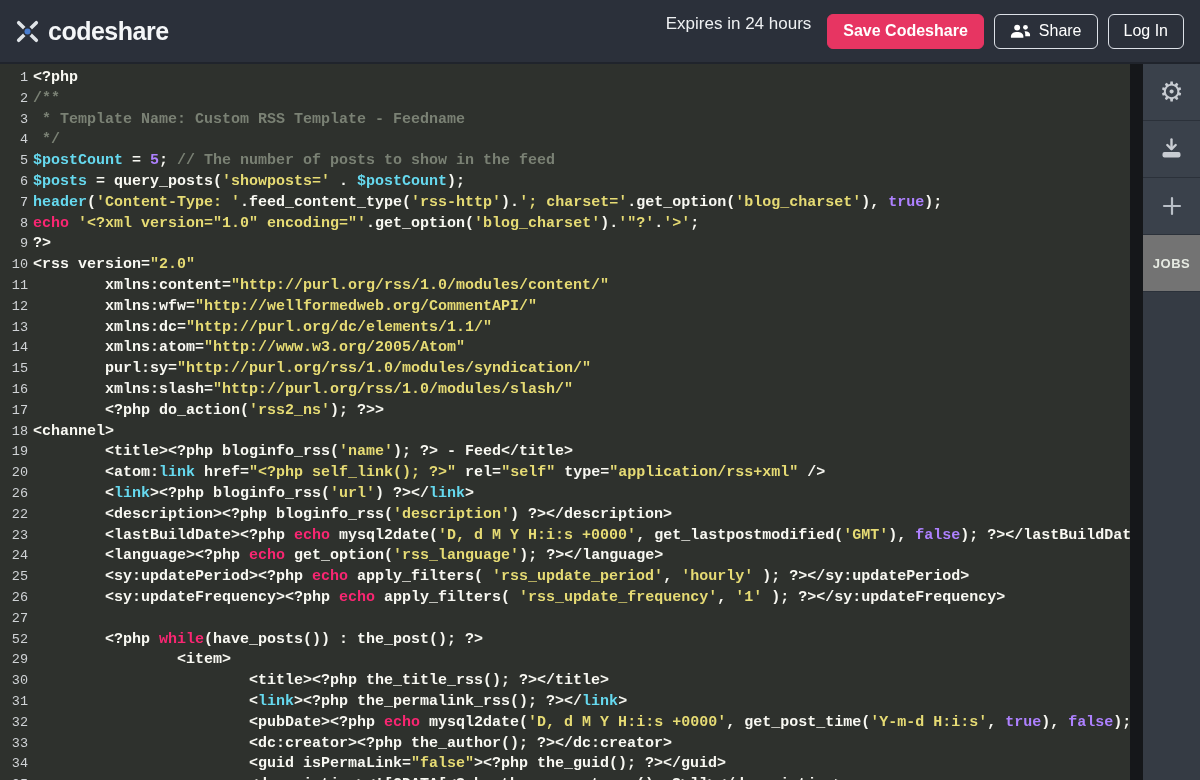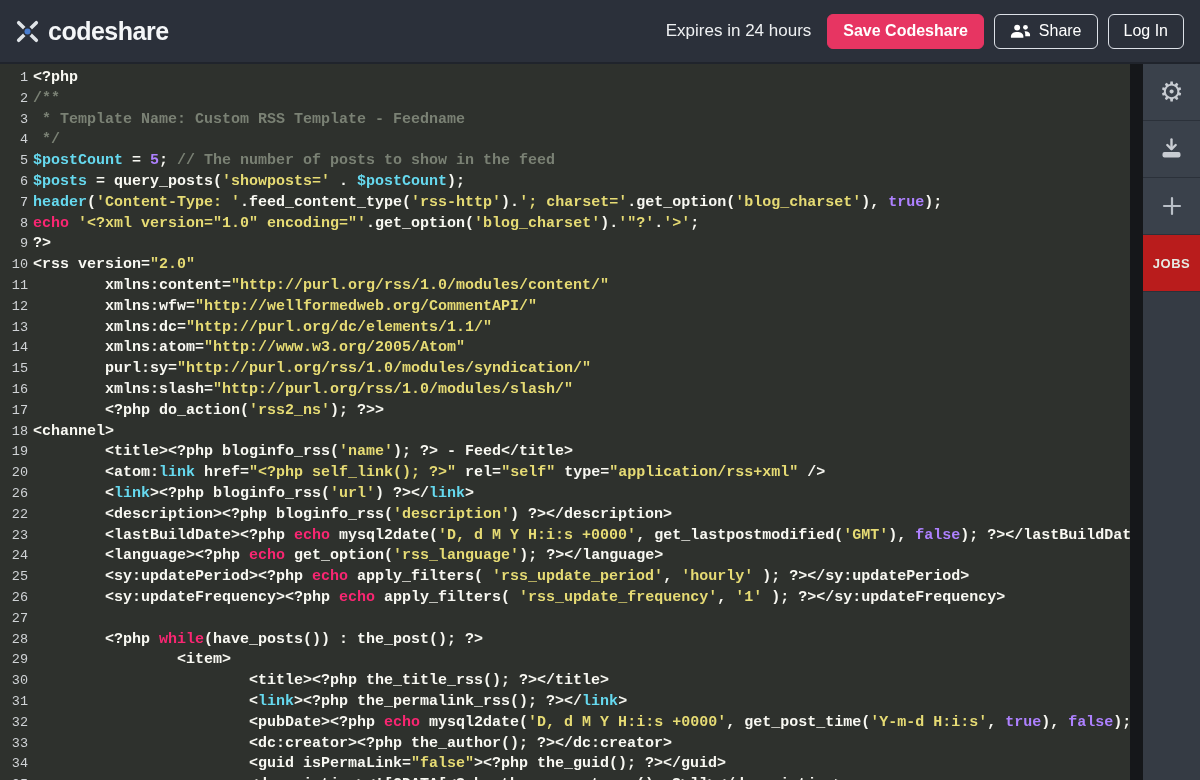--- a/index.html
+++ b/index.html
@@ -4,21 +4,21 @@
 <style>
   * { margin:0; padding:0; box-sizing:border-box; }
   html,body { width:1200px; height:780px; overflow:hidden; background:#2e312d;
               font-family:"Liberation Sans", sans-serif; }
 
   
   .navbar { height:64px; background:#2b303a; display:flex; align-items:center;
             padding:0 16px 0 14px; border-bottom:2px solid #20242c; }
   .logo { display:flex; align-items:center; gap:7px; cursor:pointer; }
   .logo-text { color:#f4f6f8; font-size:25px; font-weight:bold; letter-spacing:-0.5px; }
-  .nav-right { margin-left:auto; display:flex; align-items:center; gap:10px; }
+  .nav-right { margin-left:auto; display:flex; align-items:flex-start; gap:10px; }
   .expires { color:#eef0f2; font-size:17px; margin-right:6px; }
   .btn { height:35px; border-radius:6px; font-size:16px; color:#fff;
          display:flex; align-items:center; gap:8px; padding:16px 15px;
          background:transparent; border:1px solid transparent; cursor:pointer;
          font-family:"Liberation Sans", sans-serif; }
   .btn-save { background:#e73562; border-color:#e73562; font-weight:bold; }
   .btn-outline { border-color:#dde1e7; }
 
   
   .main { display:flex; height:722px; }
@@ -35,21 +35,21 @@
   .tk-b { color:#66d9ef; }
   .tk-k { color:#f92672; }
   .tk-a { color:#ae81ff; }
 
   .scroll-strip { width:13px; background:#15171a; }
 
   
   .sidebar { width:57px; background:#353b44; display:flex; flex-direction:column; }
   .side-btn { height:57px; background:#3a414b; border-bottom:1px solid #2b313a;
               display:flex; align-items:center; justify-content:center; cursor:pointer; }
-  .side-btn.jobs { background:#b91c1c; color:#e6eae2; font-size:13px; font-weight:bold;
+  .side-btn.jobs { background:#737373; color:#e6eae2; font-size:13px; font-weight:bold;
                    letter-spacing:0.5px; }
   .side-fill { flex:1; background:#353b44; }
   .gear-glyph { color:#c8ccd2; font-size:27px; line-height:1; }
 </style>
 </head>
 <body>
 
 <div class="navbar">
   <div class="logo">
     <span style="display:flex;">
@@ -111,21 +111,21 @@
         <div class="codeline"><span class="gutter">18</span><span class="codetext"><span class="tk-p">&lt;channel&gt;</span></span></div>
         <div class="codeline"><span class="gutter">19</span><span class="codetext"><span class="tk-p">        &lt;title&gt;&lt;?php bloginfo_rss(</span><span class="tk-s">'name'</span><span class="tk-p">); ?&gt; - Feed&lt;/title&gt;</span></span></div>
         <div class="codeline"><span class="gutter">20</span><span class="codetext"><span class="tk-p">        &lt;atom:</span><span class="tk-b">link</span><span class="tk-p"> href=</span><span class="tk-s">"&lt;?php self_link(); ?&gt;"</span><span class="tk-p"> rel=</span><span class="tk-s">"self"</span><span class="tk-p"> type=</span><span class="tk-s">"application/rss+xml"</span><span class="tk-p"> /&gt;</span></span></div>
         <div class="codeline"><span class="gutter">26</span><span class="codetext"><span class="tk-p">        &lt;</span><span class="tk-b">link</span><span class="tk-p">&gt;&lt;?php bloginfo_rss(</span><span class="tk-s">'url'</span><span class="tk-p">) ?&gt;&lt;/</span><span class="tk-b">link</span><span class="tk-p">&gt;</span></span></div>
         <div class="codeline"><span class="gutter">22</span><span class="codetext"><span class="tk-p">        &lt;description&gt;&lt;?php bloginfo_rss(</span><span class="tk-s">'description'</span><span class="tk-p">) ?&gt;&lt;/description&gt;</span></span></div>
         <div class="codeline"><span class="gutter">23</span><span class="codetext"><span class="tk-p">        &lt;lastBuildDate&gt;&lt;?php </span><span class="tk-k">echo</span><span class="tk-p"> mysql2date(</span><span class="tk-s">'D, d M Y H:i:s +0000'</span><span class="tk-p">, get_lastpostmodified(</span><span class="tk-s">'GMT'</span><span class="tk-p">), </span><span class="tk-a">false</span><span class="tk-p">); ?&gt;&lt;/lastBuildDate&gt;</span></span></div>
         <div class="codeline"><span class="gutter">24</span><span class="codetext"><span class="tk-p">        &lt;language&gt;&lt;?php </span><span class="tk-k">echo</span><span class="tk-p"> get_option(</span><span class="tk-s">'rss_language'</span><span class="tk-p">); ?&gt;&lt;/language&gt;</span></span></div>
         <div class="codeline"><span class="gutter">25</span><span class="codetext"><span class="tk-p">        &lt;sy:updatePeriod&gt;&lt;?php </span><span class="tk-k">echo</span><span class="tk-p"> apply_filters( </span><span class="tk-s">'rss_update_period'</span><span class="tk-p">, </span><span class="tk-s">'hourly'</span><span class="tk-p"> ); ?&gt;&lt;/sy:updatePeriod&gt;</span></span></div>
         <div class="codeline"><span class="gutter">26</span><span class="codetext"><span class="tk-p">        &lt;sy:updateFrequency&gt;&lt;?php </span><span class="tk-k">echo</span><span class="tk-p"> apply_filters( </span><span class="tk-s">'rss_update_frequency'</span><span class="tk-p">, </span><span class="tk-s">'1'</span><span class="tk-p"> ); ?&gt;&lt;/sy:updateFrequency&gt;</span></span></div>
         <div class="codeline"><span class="gutter">27</span></div>
-        <div class="codeline"><span class="gutter">28</span><span class="codetext"><span class="tk-p">        &lt;?php </span><span class="tk-k">while</span><span class="tk-p">(have_posts()) : the_post(); ?&gt;</span></span></div>
+        <div class="codeline"><span class="gutter">52</span><span class="codetext"><span class="tk-p">        &lt;?php </span><span class="tk-k">while</span><span class="tk-p">(have_posts()) : the_post(); ?&gt;</span></span></div>
         <div class="codeline"><span class="gutter">29</span><span class="codetext"><span class="tk-p">                &lt;item&gt;</span></span></div>
         <div class="codeline"><span class="gutter">30</span><span class="codetext"><span class="tk-p">                        &lt;title&gt;&lt;?php the_title_rss(); ?&gt;&lt;/title&gt;</span></span></div>
         <div class="codeline"><span class="gutter">31</span><span class="codetext"><span class="tk-p">                        &lt;</span><span class="tk-b">link</span><span class="tk-p">&gt;&lt;?php the_permalink_rss(); ?&gt;&lt;/</span><span class="tk-b">link</span><span class="tk-p">&gt;</span></span></div>
         <div class="codeline"><span class="gutter">32</span><span class="codetext"><span class="tk-p">                        &lt;pubDate&gt;&lt;?php </span><span class="tk-k">echo</span><span class="tk-p"> mysql2date(</span><span class="tk-s">'D, d M Y H:i:s +0000'</span><span class="tk-p">, get_post_time(</span><span class="tk-s">'Y-m-d H:i:s'</span><span class="tk-p">, </span><span class="tk-a">true</span><span class="tk-p">), </span><span class="tk-a">false</span><span class="tk-p">); ?&gt;&lt;/pubDate&gt;</span></span></div>
         <div class="codeline"><span class="gutter">33</span><span class="codetext"><span class="tk-p">                        &lt;dc:creator&gt;&lt;?php the_author(); ?&gt;&lt;/dc:creator&gt;</span></span></div>
         <div class="codeline"><span class="gutter">34</span><span class="codetext"><span class="tk-p">                        &lt;guid isPermaLink=</span><span class="tk-s">"false"</span><span class="tk-p">&gt;&lt;?php the_guid(); ?&gt;&lt;/guid&gt;</span></span></div>
         <div class="codeline"><span class="gutter">35</span><span class="codetext"><span class="tk-p">                        &lt;description&gt;&lt;![CDATA[&lt;?php the_excerpt_rss(); ?&gt;]]&gt;&lt;/description&gt;</span></span></div>
       </div>
   </div>
 

